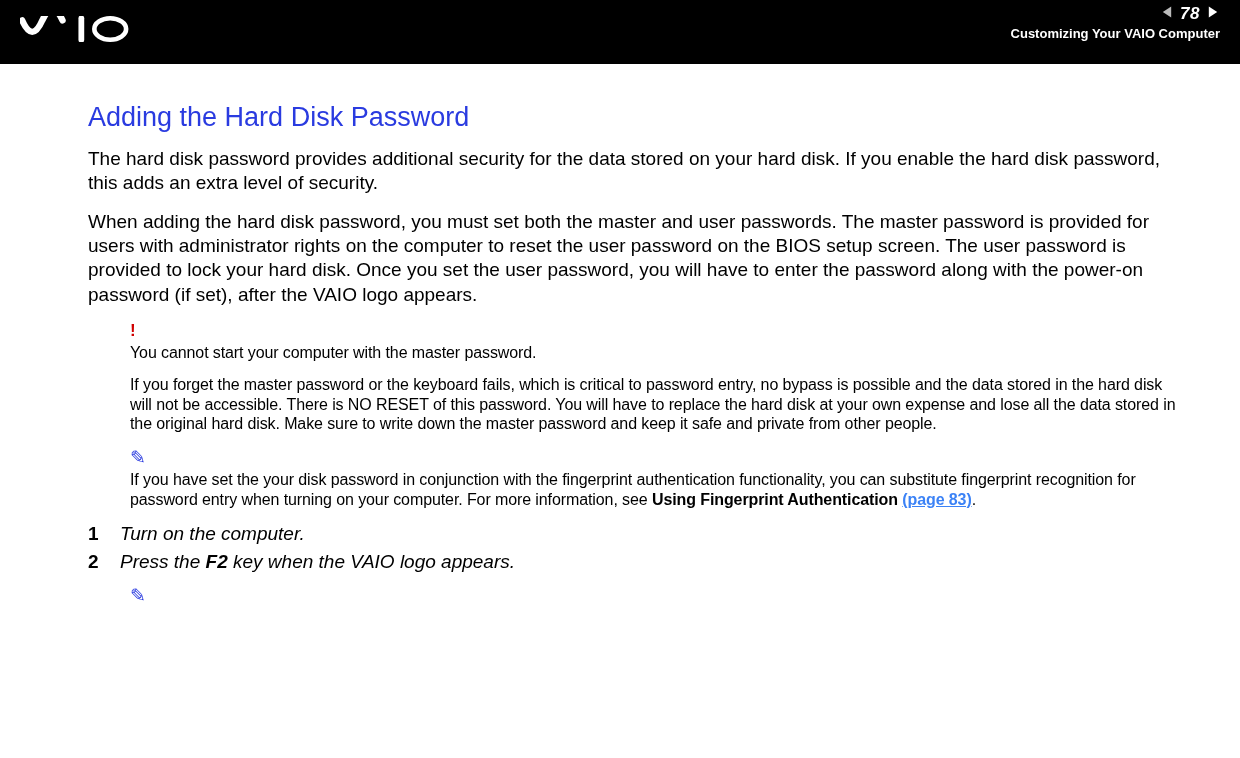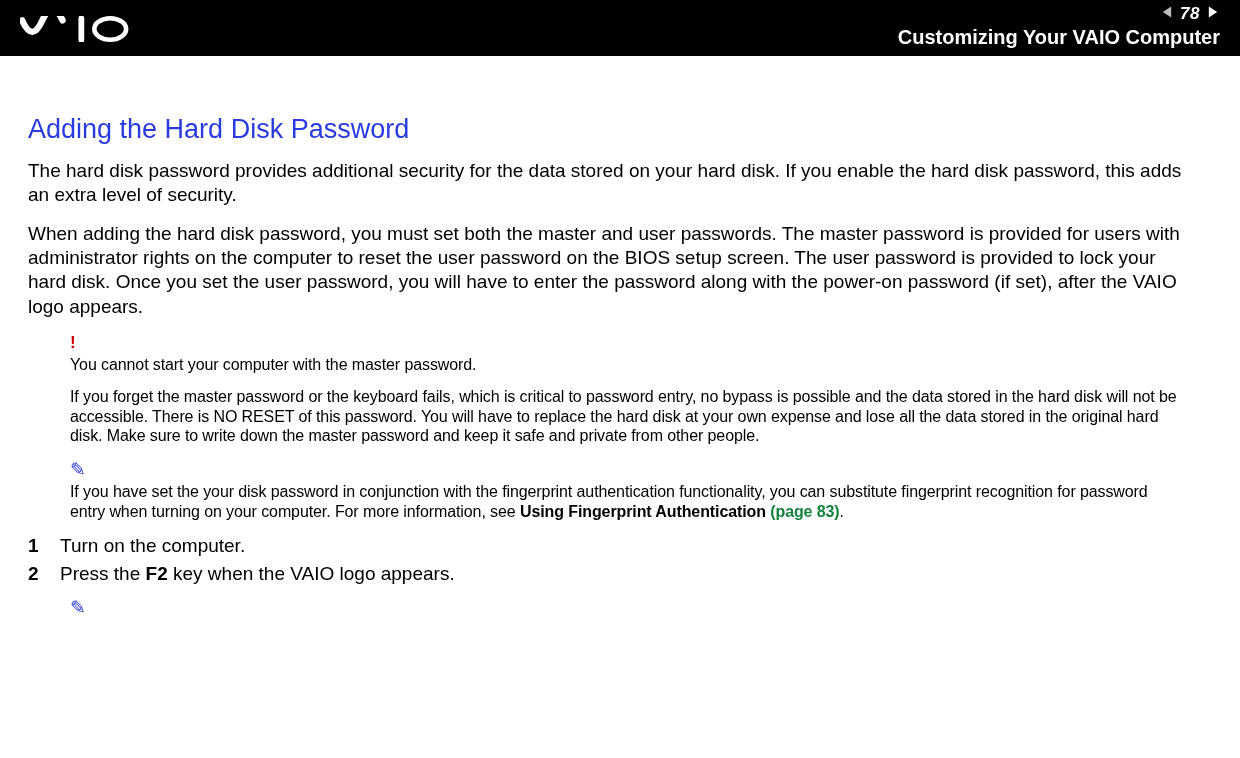--- a/index.html
+++ b/index.html
@@ -1,40 +1,40 @@
 <!DOCTYPE html>
 <html><head>
 <meta charset="utf-8">
 <style>
   * { box-sizing: border-box; margin: 0; padding: 0; }
   html, body { width: 1240px; height: 758px; background: #fff; font-family: Arial, Helvetica, sans-serif; color: #000; overflow: hidden; }
-  .topbar { width: 100%; height: 56px; background: #000; display: flex; align-items: flex-start; justify-content: space-between; padding: 4px 20px 12px 20px; }
+  .topbar { width: 100%; height: 64px; background: #000; display: flex; align-items: flex-start; justify-content: space-between; padding: 4px 20px 12px 20px; }
   .logo { display: flex; align-items: center; height: 40px; padding-top: 10px; }
   .logo svg { width: 140px; height: 26px; }
   .nav { display: flex; flex-direction: column; align-items: flex-end; gap: 2px; }
   .nav-arrows { display: flex; align-items: center; gap: 6px; color: #fff; }
   .nav-arrows .page { font-style: italic; font-weight: bold; font-size: 17px; letter-spacing: 0.5px; }
   .nav-arrows svg { width: 14px; height: 14px; }
-  .crumb { color: #fff; font-size: 20px; font-weight: bold; }
-  .content { padding: 38px 56px 0 28px; margin-top: 20px; }
+  .crumb { color: #fff; font-size: 13px; font-weight: bold; }
+  .content { padding: 38px 56px 0 88px; }
   .title { color: #2a3be0; font-size: 27px; font-weight: normal; margin-bottom: 14px; }
   .body p { font-size: 19px; line-height: 1.28; margin-bottom: 14px; }
   .note-block { padding-left: 42px; margin-bottom: 12px; }
   .exclaim { color: #d00000; font-weight: bold; font-size: 17px; margin-bottom: 2px; }
   .note-text { font-size: 16px; line-height: 1.24; margin-bottom: 12px; }
   .note-text.condensed { font-stretch: condensed; letter-spacing: -0.1px; }
   .pencil { color: #2a3be0; font-size: 19px; margin-bottom: 1px; font-family: "Segoe UI Symbol","Apple Symbols",sans-serif; }
   .subhead { color: #8a8a8a; font-size: 24px; font-weight: normal; margin: 6px 0 8px 0; }
   .steps { padding-left: 0; }
   .step { display: flex; gap: 16px; font-size: 19px; line-height: 1.28; margin-bottom: 4px; }
   .step .num { font-weight: bold; width: 16px; flex-shrink: 0; }
-  .step .txt { flex: 1; }
+  .step .txt { flex: 1; font-style: italic; }
   .after-step { font-size: 19px; line-height: 1.28; margin-left: 32px; margin-bottom: 6px; }
   b { font-weight: bold; }
-  .link { color: #15803d; font-weight: bold; }
+  .link { color: #3b82f6; font-weight: bold; text-decoration: underline; }
 </style>
 </head>
 <body>
 
 <div class="topbar">
   <div class="logo">
     <svg viewBox="0 0 480 90" fill="none" stroke="#fff">
       <path d="M5 15 Q40 95 75 15 Q110 -60 145 15" stroke-width="22" stroke-linecap="round"></path>
       <line x1="210" y1="8" x2="210" y2="82" stroke-width="20" stroke-linecap="round"></line>
       <ellipse cx="310" cy="45" rx="55" ry="37" stroke-width="16"></ellipse>

